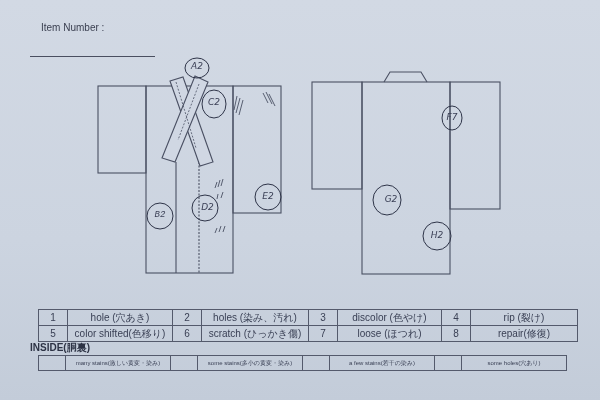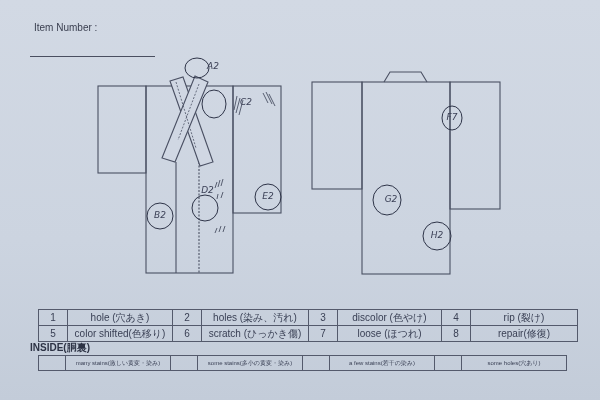--- a/index.html
+++ b/index.html
@@ -8,21 +8,21 @@
       background: #c9d2de;
       font-family: "DejaVu Sans", sans-serif;
       color: #2b3040;
       position: relative;
     }
     .paper {
       position: absolute; left: 0; top: 0; width: 600px; height: 400px;
       background: linear-gradient(180deg, #d2d9e4 0%, #ccd4e0 60%, #c3ccd9 100%);
     }
     .item-label {
-      position: absolute; left: 34px; top: 22px; font-size: 10px; color: #3a3f50;
+      position: absolute; left: 41px; top: 22px; font-size: 10px; color: #3a3f50;
       font-family: "Liberation Sans", sans-serif;
     }
     .item-number {
       position: absolute; left: 42px; top: 37px; font-size: 17px; color: #2d3345;
       font-family: "Liberation Sans", sans-serif; letter-spacing: 0.5px; word-spacing: 10px;
     }
     .item-underline {
       position: absolute; left: 30px; top: 56px; width: 125px; height: 1px; background: #4a4f60;
     }
     svg.diagram { position: absolute; left: 0; top: 0; }
@@ -113,24 +113,24 @@
       <ellipse cx="214" cy="104" rx="12" ry="14"></ellipse>
       <ellipse cx="160" cy="216" rx="13" ry="13"></ellipse>
       <ellipse cx="205" cy="208" rx="13" ry="13"></ellipse>
       <ellipse cx="268" cy="197" rx="13" ry="13"></ellipse>
       <ellipse cx="452" cy="118" rx="10" ry="12"></ellipse>
       <ellipse cx="387" cy="200" rx="14" ry="15"></ellipse>
       <ellipse cx="437" cy="236" rx="14" ry="14"></ellipse>
     </g>
   </svg>
 
-  <div class="note" style="left:186px;top:62px;width:22px;margin-left:16px;">A2</div>
-  <div class="note" style="left:203px;top:98px;width:22px;padding-left:32px;">C2</div>
-  <div class="note" style="left:149px;top:211px;width:22px;">B2</div>
-  <div class="note" style="left:194px;top:186px;width:27px;">D2</div>
+  <div class="note" style="left:186px;top:62px;width:22px;">A2</div>
+  <div class="note" style="left:203px;top:98px;width:22px;">C2</div>
+  <div class="note" style="left:149px;top:211px;width:22px;font-family:Liberation Mono, monospace;">B2</div>
+  <div class="note" style="left:194px;top:203px;width:27px;">D2</div>
   <div class="note" style="left:257px;top:192px;width:22px;">E2</div>
   <div class="note" style="left:441px;top:113px;width:22px;">F7</div>
   <div class="note" style="left:380px;top:195px;width:22px;">G2</div>
   <div class="note" style="left:426px;top:231px;width:22px;">H2</div>
 
   <table class="legend-table">
     <tbody>
         <tr>
       <td class="num">1</td>
       <td class="c1">hole (穴あき)</td>

